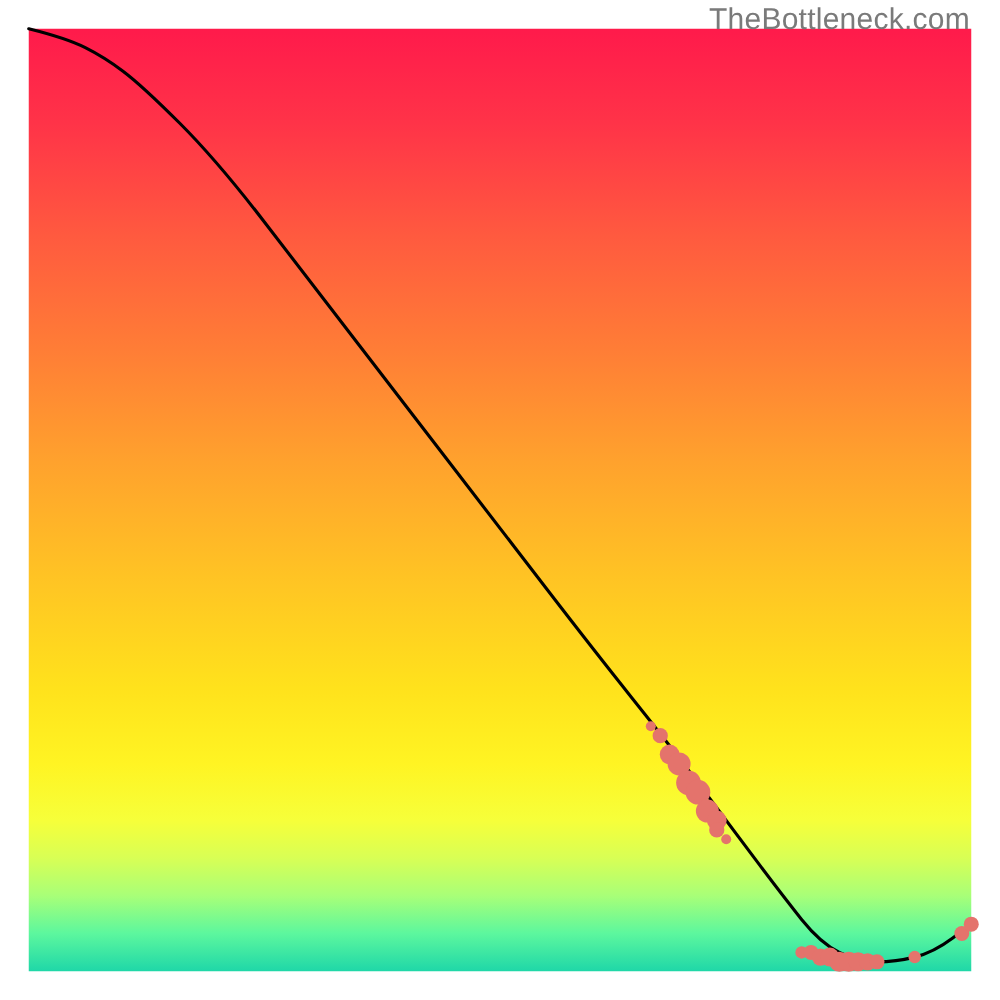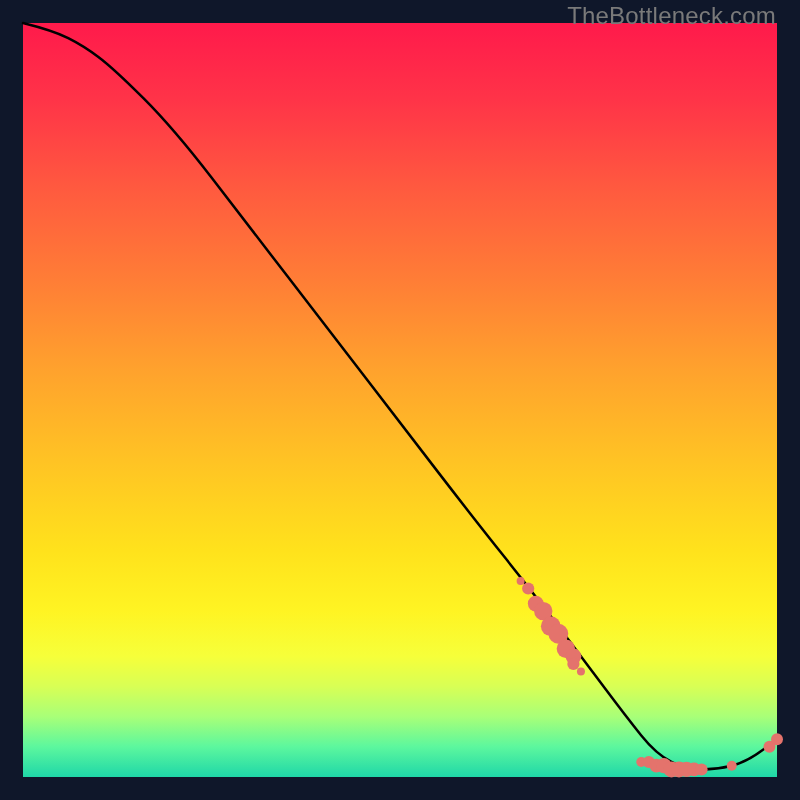--- a/index.html
+++ b/index.html
@@ -10,21 +10,21 @@
     overflow: hidden;
     background: #000;
     font-family: Arial, Helvetica, sans-serif;
   }
   .frame {
     position: absolute;
     top: 0;
     left: 0;
     width: 800px;
     height: 800px;
-    background: #0f172a;
+    background: #ffffff;
   }
   .plot {
     position: absolute;
     top: 23px;
     left: 23px;
     width: 754px;
     height: 754px;
     
   }
   .watermark {

